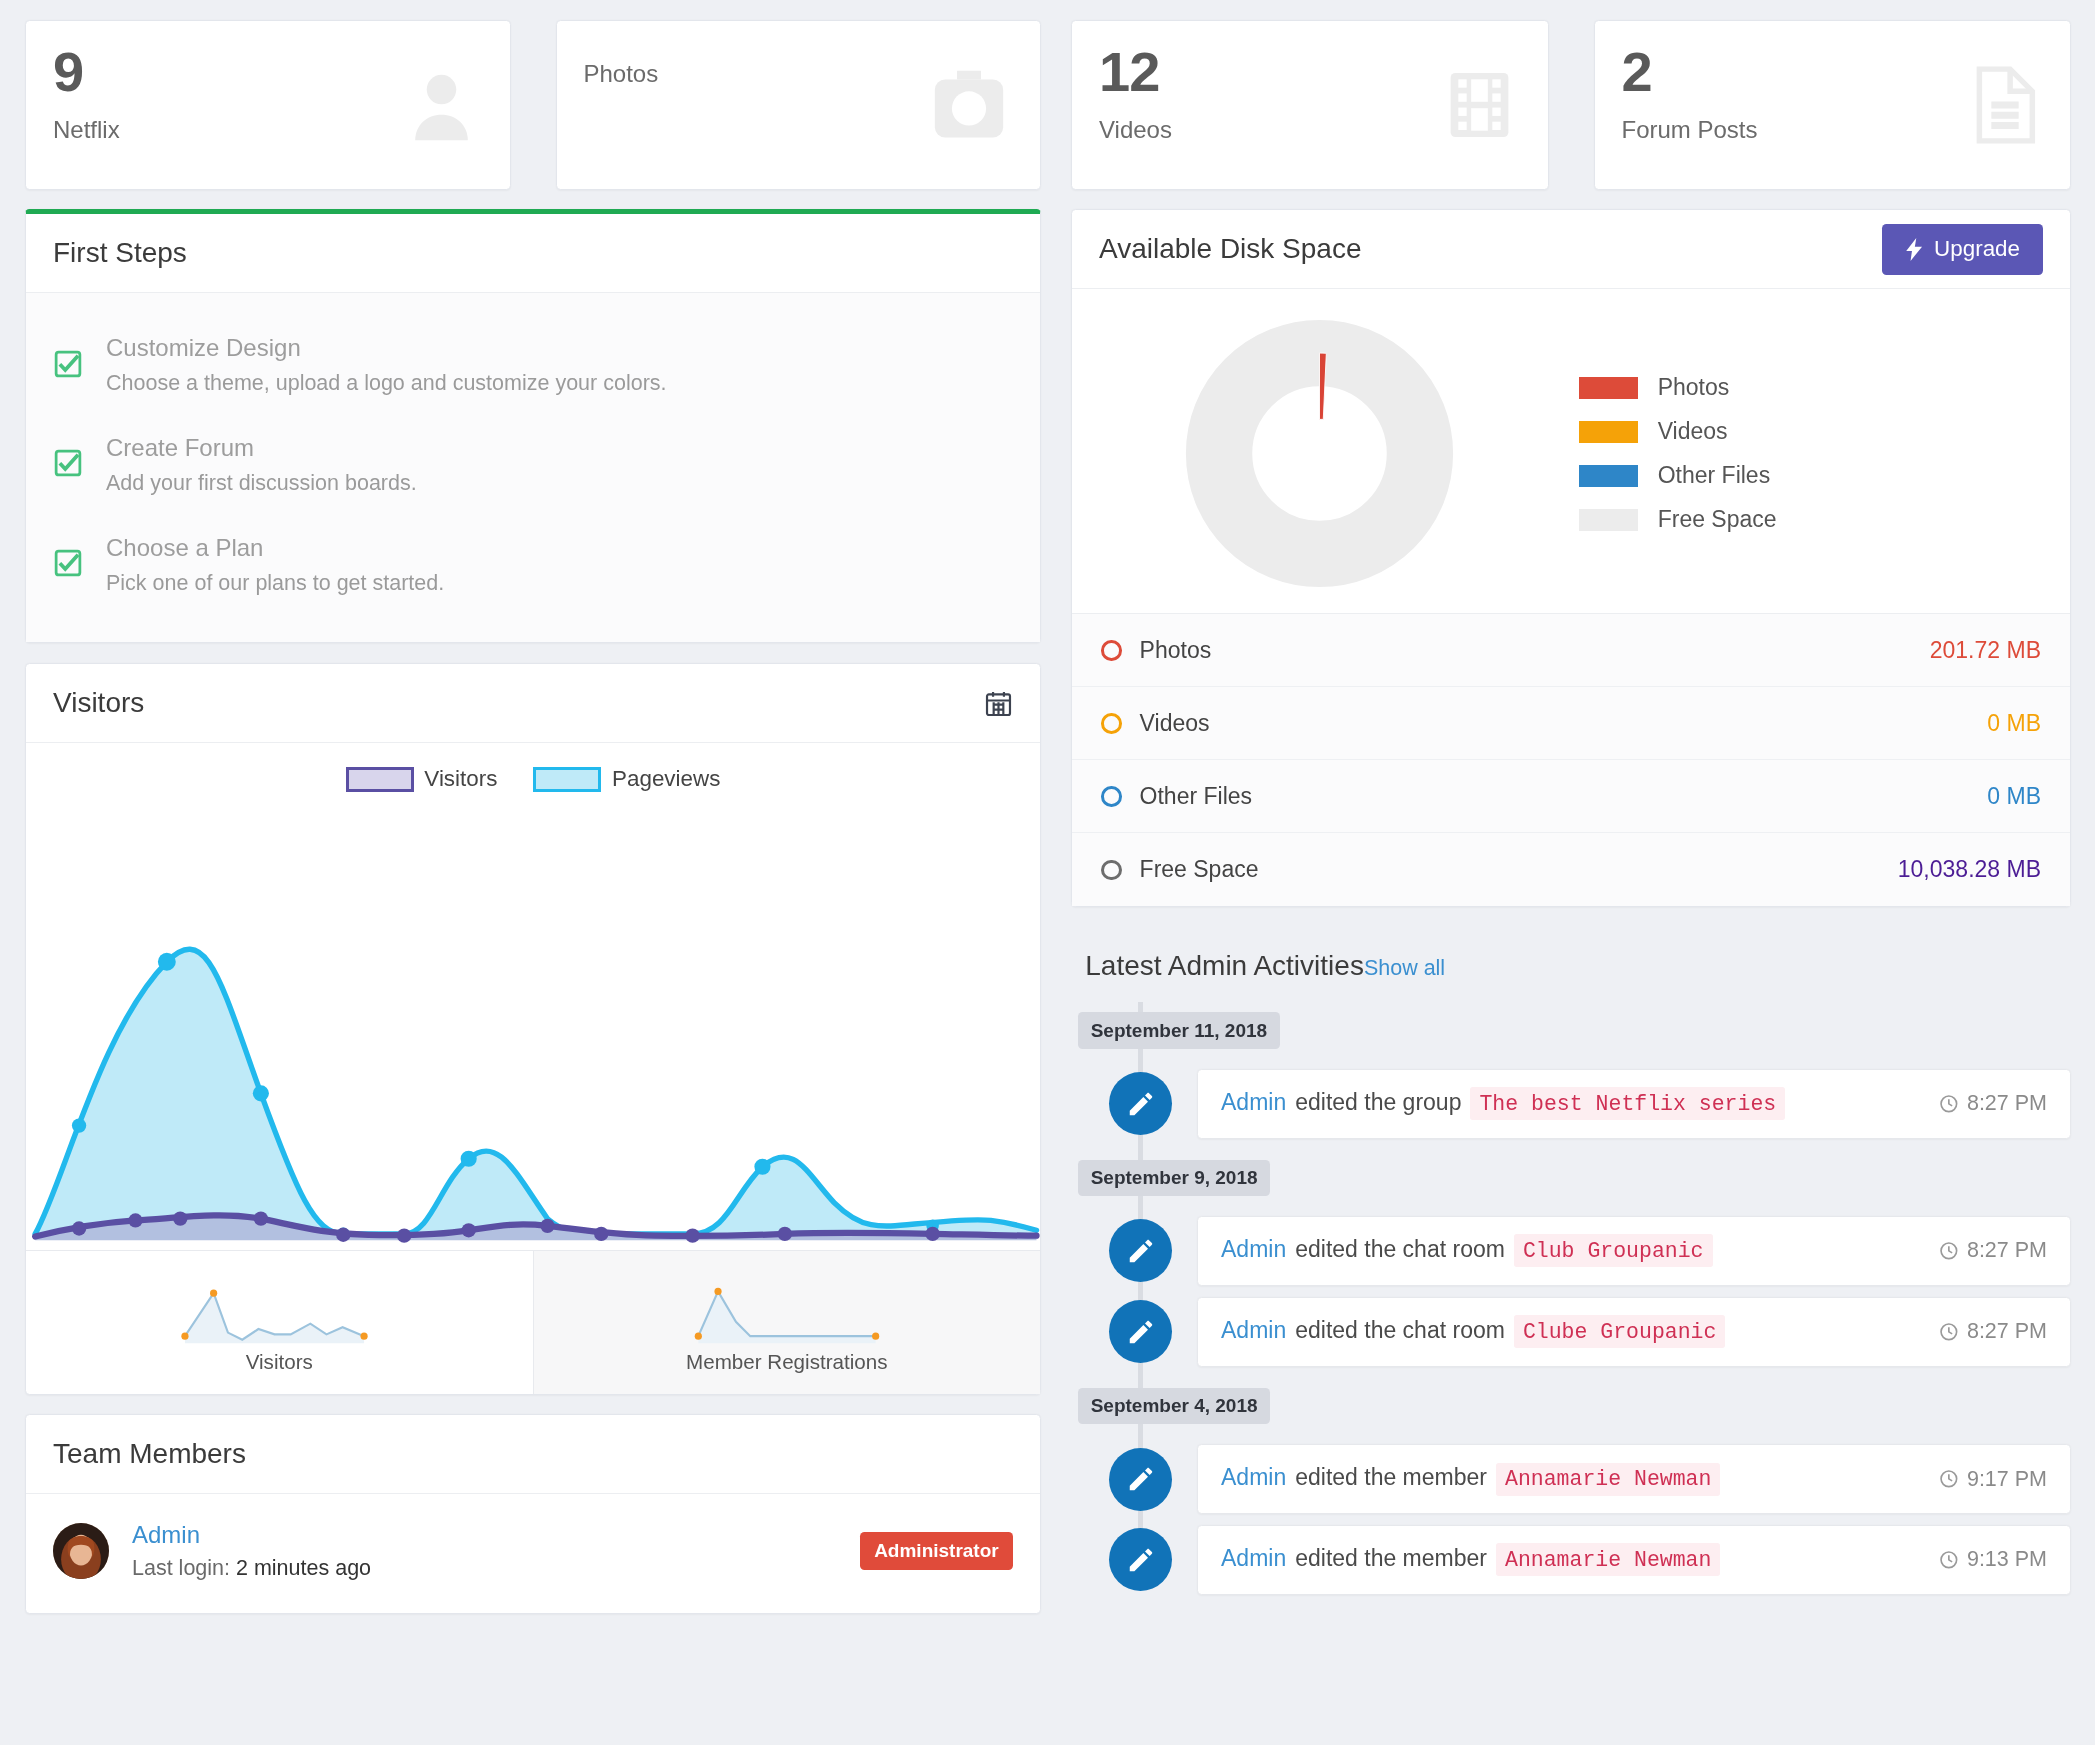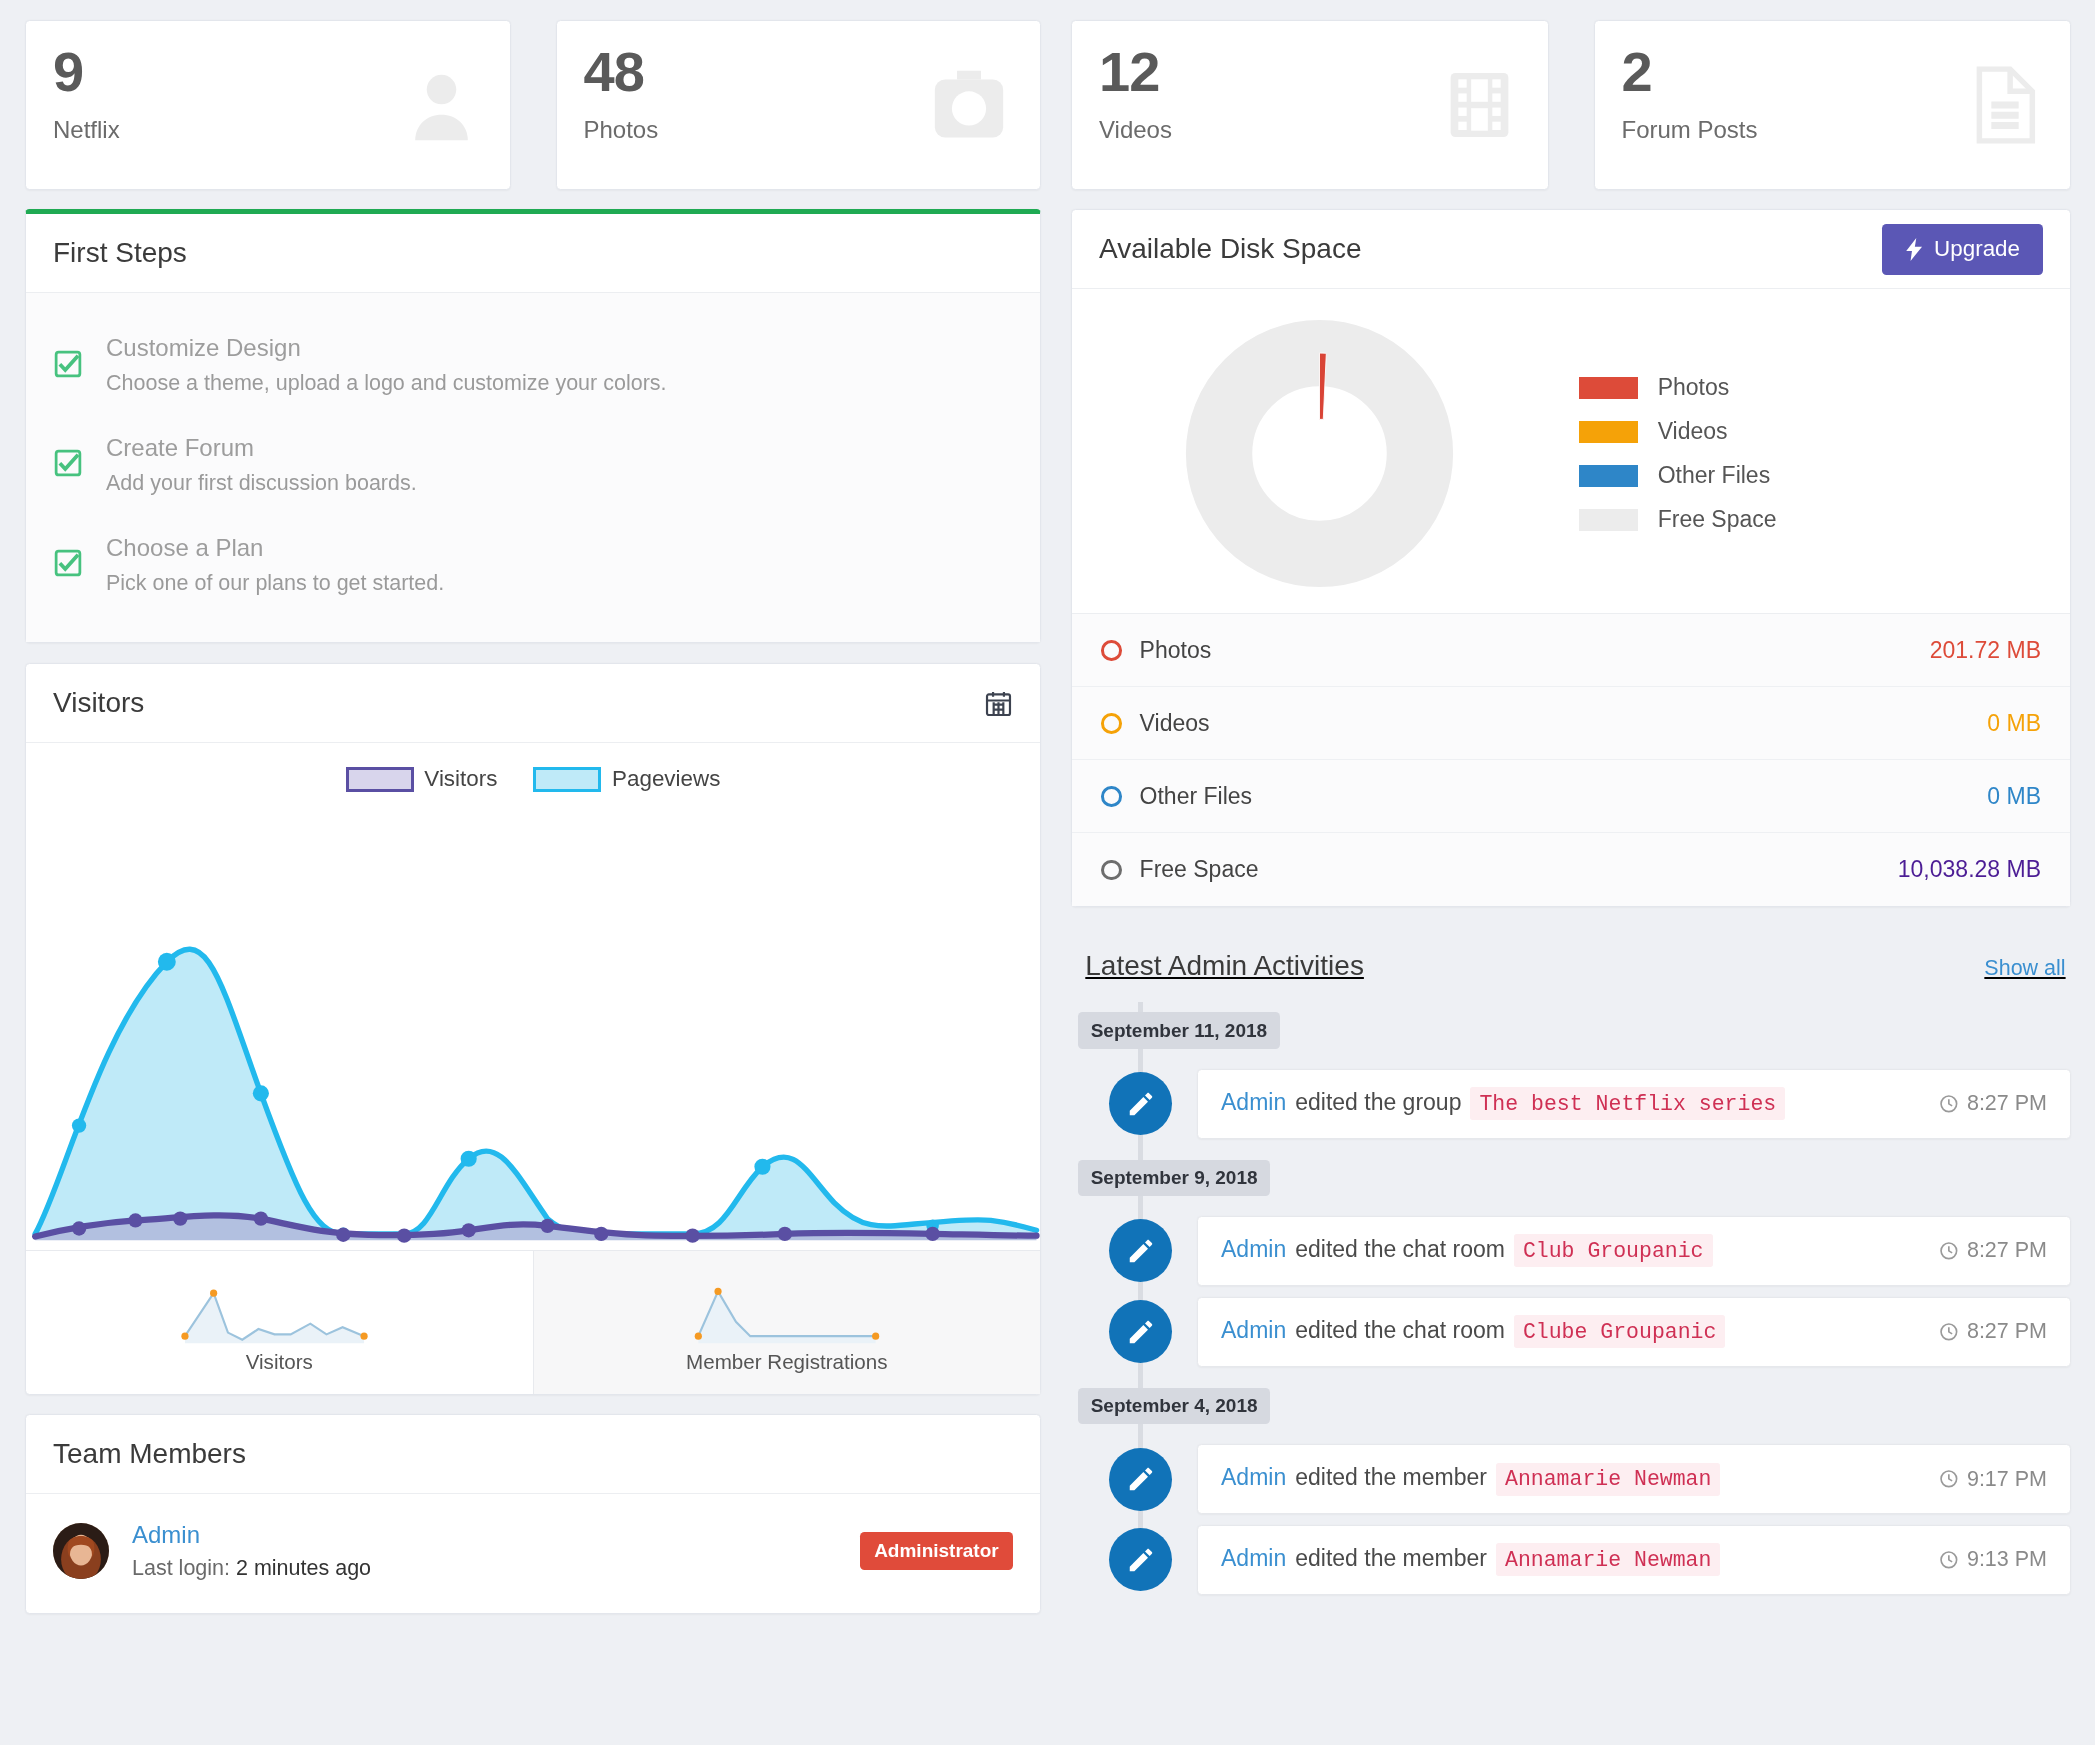--- a/index.html
+++ b/index.html
@@ -114,23 +114,22 @@
   .disk-row:last-child { border-bottom: none; }
   .disk-ring {
     width: 20.6px; height: 20.6px; border-radius: 50%;
     border: 3.6px solid; margin-right: 18px; flex: 0 0 auto;
   }
   .disk-name { font-size: 23px; color: #444; }
   .disk-val { margin-left: auto; font-size: 23px; }
 
   
   .act-head {
-    display: flex; align-items: baseline; justify-content: space-between;
+    display: flex; align-items: baseline; 
     padding: 23px 5.4px 19.7px 14.3px;
-    text-decoration: underline;
   }
   .act-title { font-size: 28px; color: #3b3b3b; }
   .act-showall { font-size: 21.5px; color: #3a8fd0; cursor: pointer; }
   .timeline { position: relative; padding-left: 0; }
   .timeline:before {
     content: ""; position: absolute; left: 67px; top: 0; bottom: 7.2px;
     width: 4.5px; background: #d9dce2;
   }
   .date-chip {
     display: inline-block; background: #d6d9e0; color: #30343c;
@@ -173,21 +172,20 @@
         <div class="stat-num">9</div>
         <div class="stat-label">Netflix</div>
         <div class="stat-icon">
           <svg width="77" height="77" viewBox="0 0 24 24" fill="#ececec">
             <circle cx="12" cy="7.2" r="4.6"></circle>
             <path d="M3.8 23c0-4.8 3.7-8 8.2-8s8.2 3.2 8.2 8z"></path>
           </svg>
         </div>
       </div>
       <div class="stat-card">
-        <div class="stat-num">48</div>
         <div class="stat-label">Photos</div>
         <div class="stat-icon">
           <svg width="82" height="77" viewBox="0 0 24 22" fill="#ececec">
             <path d="M8.5 1h7v2.5h-7z"></path>
             <rect x="2" y="3.5" width="20" height="17" rx="3"></rect>
             <circle cx="12" cy="12" r="5" fill="#fff"></circle>
           </svg>
         </div>
       </div>
     </div>

